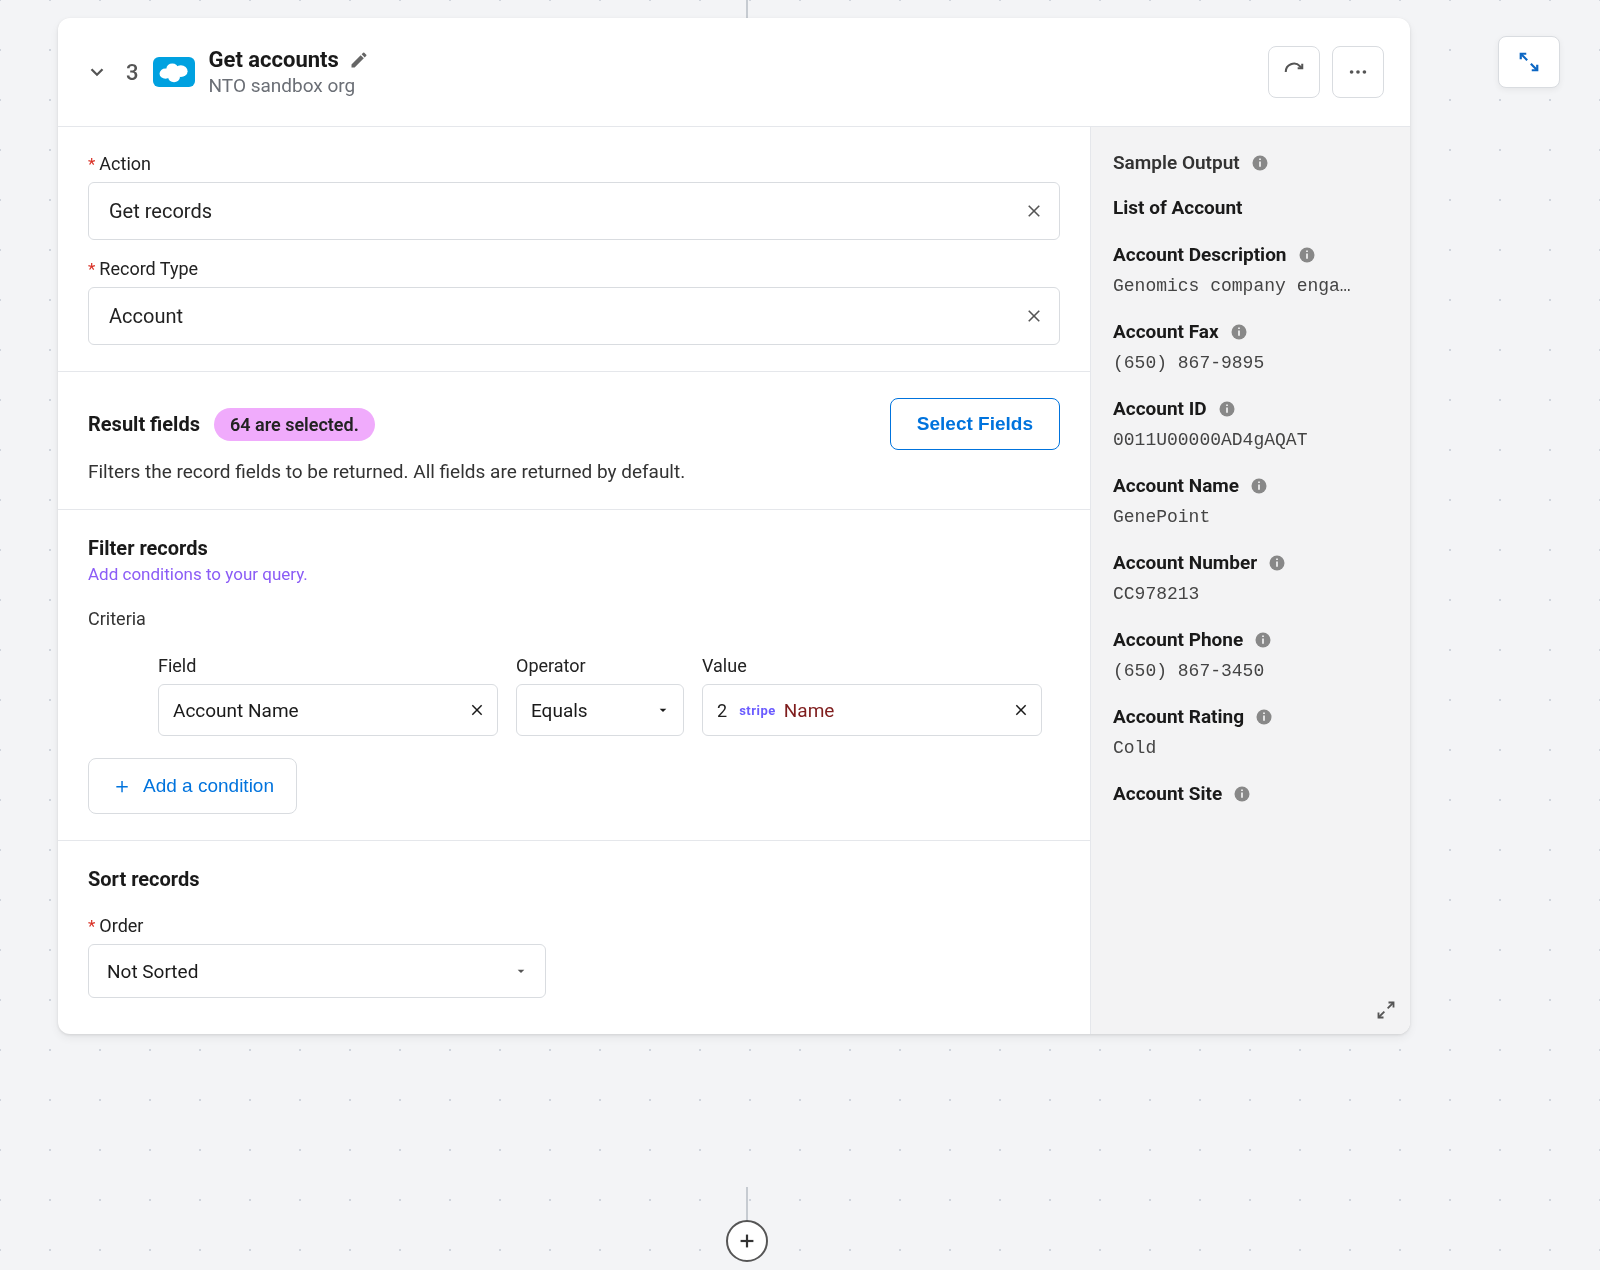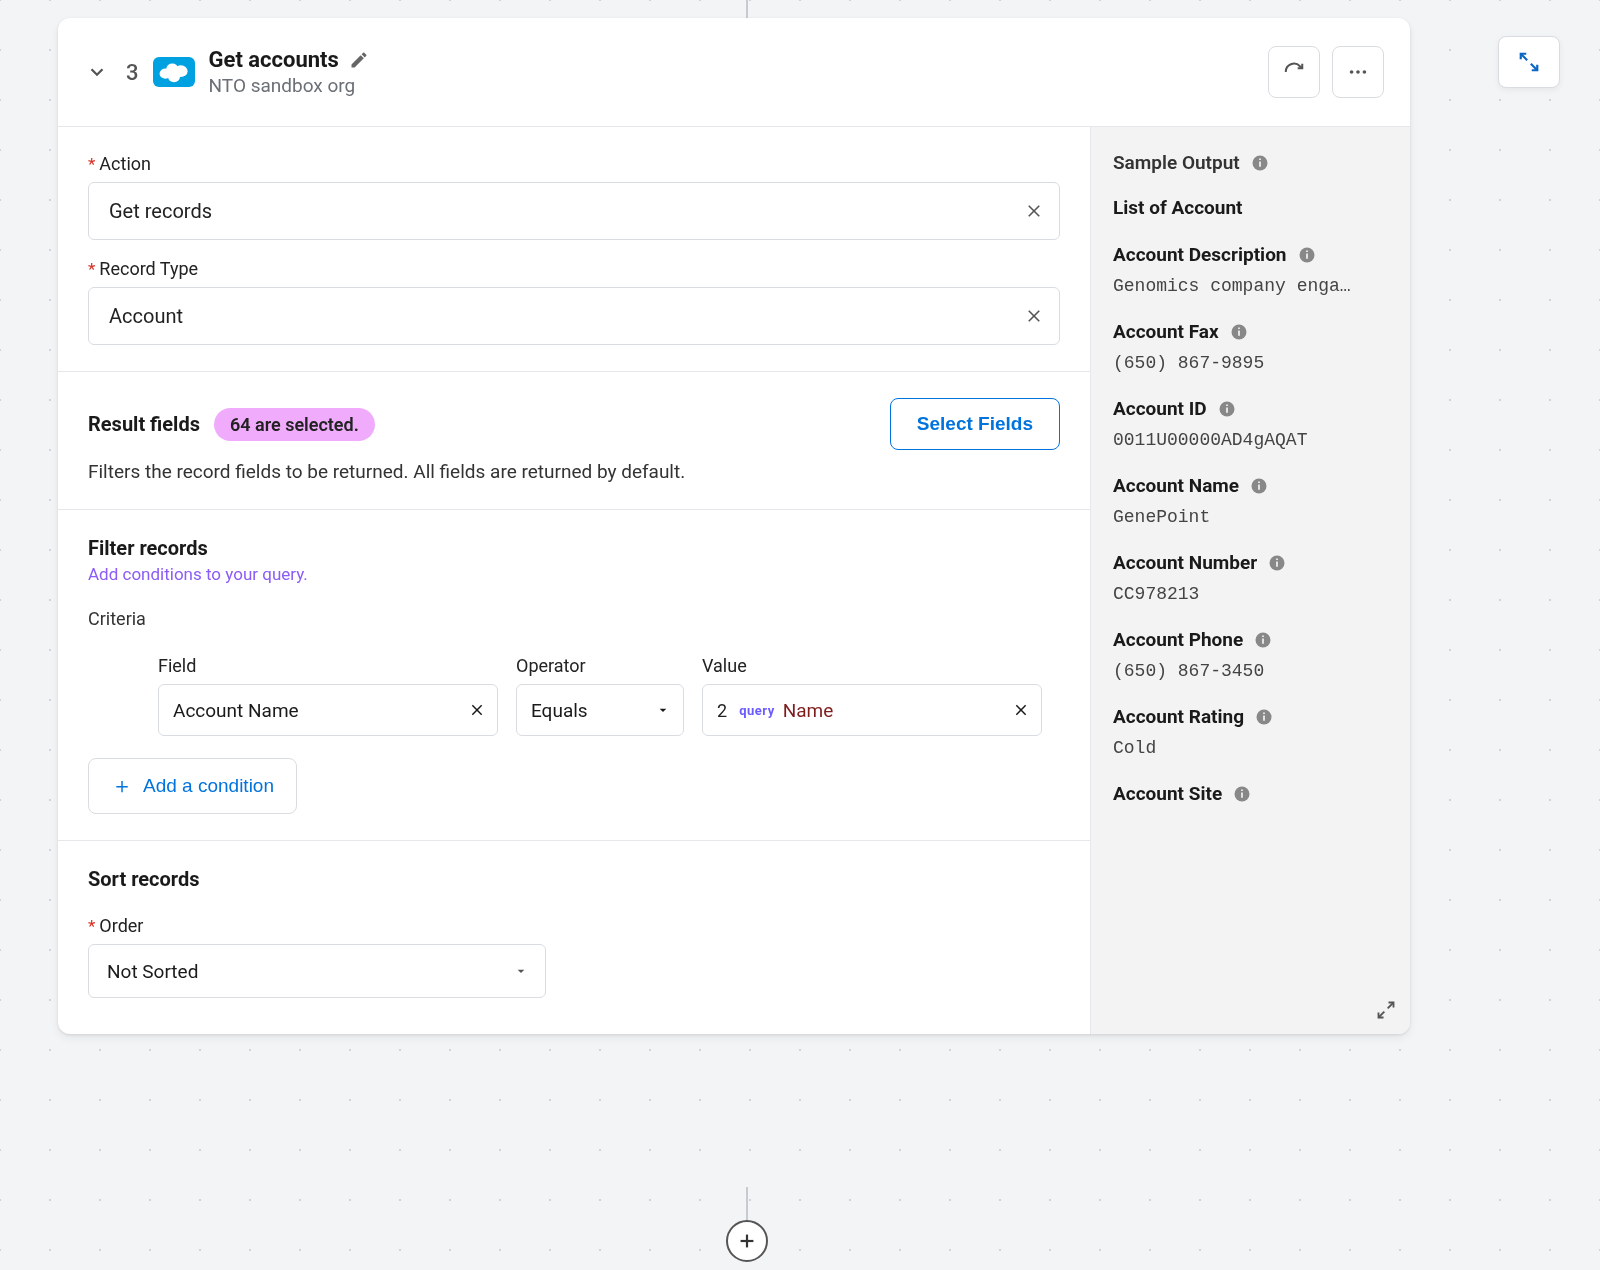--- a/index.html
+++ b/index.html
@@ -317,21 +317,21 @@
                       <path d="M7 10l5 5 5-5z"></path>
                     </svg>
                 </span>
               </div>
             </div>
             <div class="cond-col">
               <span class="col-head">Value</span>
               <div class="field-box w-val">
                 <span class="value-pill">
                   <span class="value-num">2</span>
-                  <span class="stripe-badge">query</span>
+                  <span class="stripe-badge">stripe</span>
                   <span class="value-name">Name</span>
                 </span>
                 <span class="clear-x">
                   <svg width="16" height="16" viewBox="0 0 24 24" stroke="currentColor" stroke-width="2.2" fill="none">
                       <line x1="5" y1="5" x2="19" y2="19"></line>
                       <line x1="19" y1="5" x2="5" y2="19"></line>
                     </svg>
                 </span>
               </div>
             </div>

